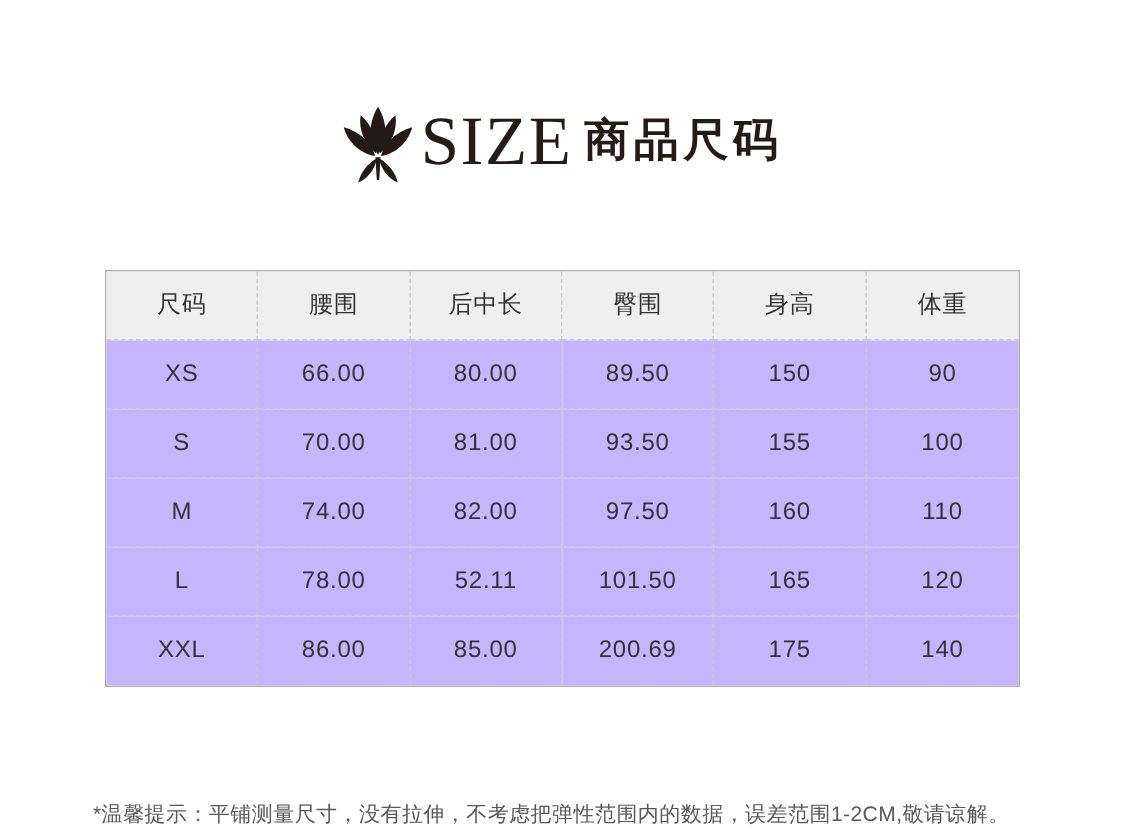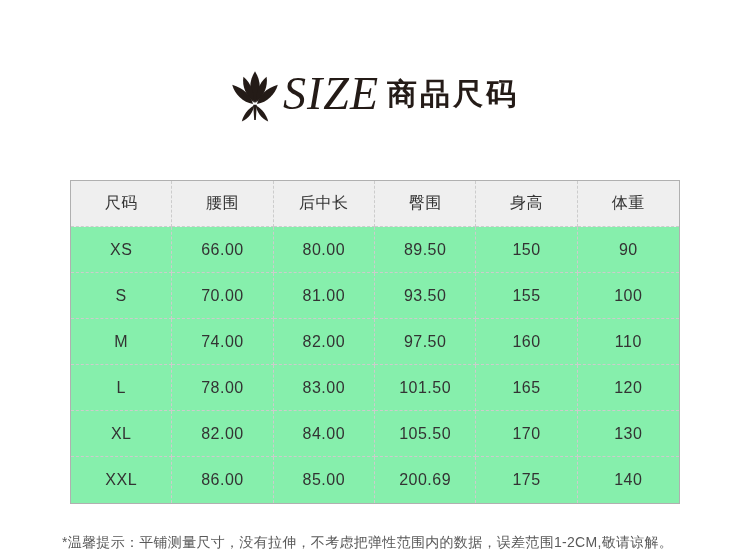--- a/index.html
+++ b/index.html
@@ -28,21 +28,20 @@
   }
   .flower-icon {
     width: 48px;
     height: 56px;
     display: inline-block;
     margin-right: 4px;
     margin-top: 4px;
   }
   .title-size-word {
     font-family: "Liberation Serif", serif;
-    font-style: italic;
     font-weight: 500;
     font-size: 46px;
     letter-spacing: 1px;
     line-height: 1;
     margin-right: 8px;
   }
   .title-cjk {
     font-family: "Liberation Serif", serif;
     font-weight: 600;
     font-size: 30px;
@@ -72,21 +71,21 @@
     border-bottom: 1px dashed #cccccc;
     font-weight: 400;
     letter-spacing: 0.5px;
   }
   .size-table th {
     height: 46px;
     background: #efefef;
   }
   .size-table td {
     height: 46px;
-    background: #86efac;
+    background: #c4b5fd;
   }
   .size-table th:last-child,
   .size-table td:last-child { border-right: none; }
   .size-table tbody tr:last-child td { border-bottom: none; text-align: center; }
 
   
   .footnote {
     position: absolute;
     left: 62px;
     top: 534px;
@@ -150,32 +149,24 @@
       <td>M</td>
       <td>74.00</td>
       <td>82.00</td>
       <td>97.50</td>
       <td>160</td>
       <td>110</td>
     </tr>
     <tr>
       <td>L</td>
       <td>78.00</td>
-      <td>83.00</td>
+      <td>52.11</td>
       <td>101.50</td>
       <td>165</td>
       <td>120</td>
-    </tr>
-    <tr>
-      <td>XL</td>
-      <td>82.00</td>
-      <td>84.00</td>
-      <td>105.50</td>
-      <td>170</td>
-      <td>130</td>
     </tr>
     <tr>
       <td>XXL</td>
       <td>86.00</td>
       <td>85.00</td>
       <td>200.69</td>
       <td>175</td>
       <td>140</td>
     </tr>
   </tbody>

